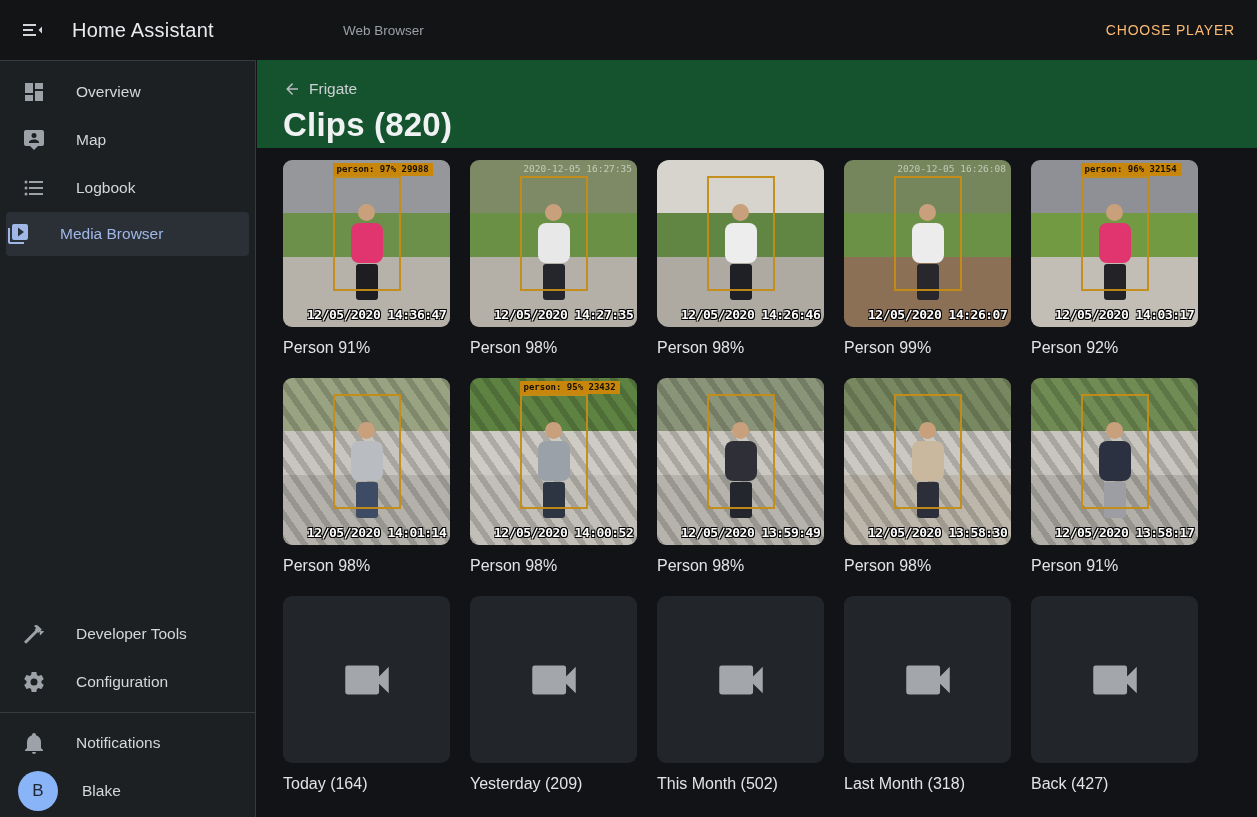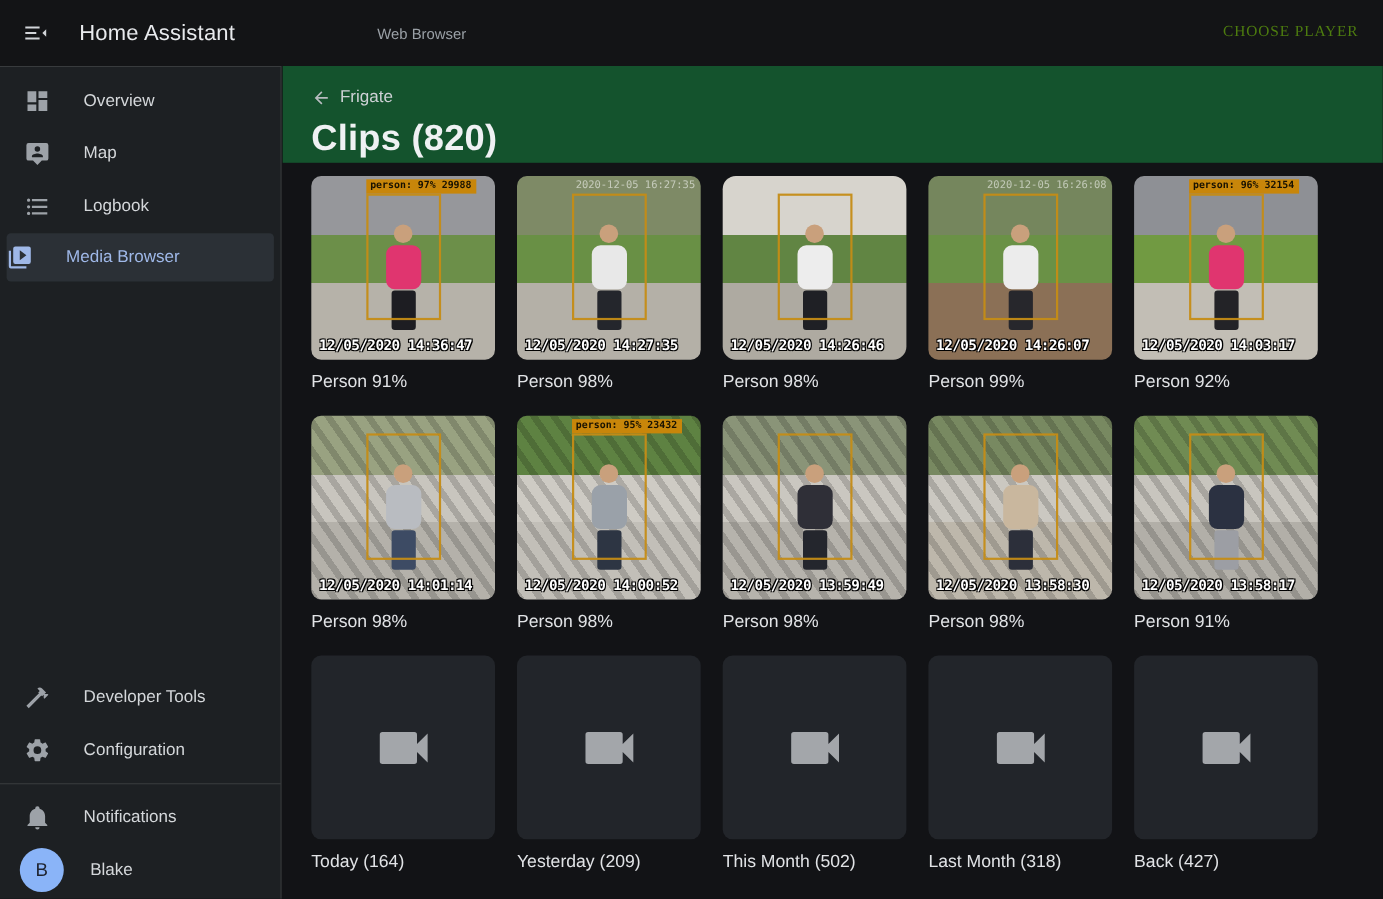--- a/index.html
+++ b/index.html
@@ -11,22 +11,22 @@
     background:#131416; display:flex; align-items:center; z-index:5; }
   .topbar-left { width:256px; display:flex; align-items:center; flex:0 0 256px; }
   .menu-btn { width:48px; height:48px; margin-left:8px; display:flex; align-items:center;
     justify-content:center; color:#d2d5d9; cursor:pointer; border-radius:50%; }
   .app-title { font-size:20px; color:#e8eaed; margin-left:16px; letter-spacing:.2px; }
   .panel-titles { margin-left:87px; display:flex; flex-direction:column; }
   .panel-title { font-size:20px; color:#e4e6e9; line-height:24px; }
   .panel-subtitle { font-size:13.5px; color:#9aa0a6; line-height:17px; }
   .topbar-spacer { flex:1; }
   .choose-player { margin-right:14px; padding:8px 8px; font-size:14px; font-weight:500;
-    letter-spacing:.8px; color:#4d7c0f; background:transparent; border:none; cursor:pointer;
-    font-family:Liberation Serif, serif;margin-left:40px; }
+    letter-spacing:.8px; color:#fdba74; background:transparent; border:none; cursor:pointer;
+    font-family:Liberation Sans, sans-serif;margin-left:40px; }
 
   
   .sidebar { position:absolute; top:60px; left:0; width:256px; height:757px;
     background:#1d2023; border-top:1px solid rgba(255,255,255,.12);
     border-right:1px solid rgba(255,255,255,.12);
     display:flex; flex-direction:column;text-align:center; }
   .nav { padding-top:7px; }
   .nav-item { height:48px; display:flex; align-items:center; cursor:pointer;
     padding-left:22px; position:relative; }
   .nav-item .icon { width:24px; height:24px; color:#9da2a8; flex:0 0 24px; }
@@ -63,21 +63,21 @@
   .figure { position:absolute; left:50%; bottom:16%; transform:translateX(-50%);
     width:40px; display:flex; flex-direction:column; align-items:center; }
   .figure .head { width:17px; height:17px; border-radius:50%; background:#c9a07c; }
   .figure .torso { width:32px; height:40px; border-radius:8px; margin-top:2px; }
   .figure .legs { width:22px; height:36px; margin-top:1px; border-radius:3px; }
   .bbox { position:absolute; left:calc(50% - 34px); width:68px; top:16px; bottom:36px;
     border:2px solid rgba(197,140,21,.95); }
   .chip { position:absolute; top:-15px; left:-2px; background:#c8860a; color:#171102;
     font-family:"DejaVu Sans Mono",monospace; font-weight:700; font-size:9px;
     line-height:13px; padding:0 4px; white-space:nowrap; }
-  .osd { position:absolute; left:7px; bottom:5px; color:#fff; font-weight:700;
+  .osd { position:absolute; left:24px; bottom:5px; color:#fff; font-weight:700;
     font-size:13px; font-family:"DejaVu Sans Mono",monospace; letter-spacing:-.5px;
     text-shadow:1px 1px 0 #000, -1px 1px 0 #000, 1px -1px 0 #000, -1px -1px 0 #000;
     white-space:nowrap; }
   .osd-top { position:absolute; right:5px; top:3px; color:rgba(255,255,255,.55);
     font-size:9.5px; font-family:"DejaVu Sans Mono",monospace; white-space:nowrap; }
   .caption { margin-top:12px; font-size:16px; color:#e1e3e6; }
 
   .folder-thumb { width:167px; height:167px; border-radius:9px; background:#22252a;
     display:flex; align-items:center; justify-content:center; }
   .folder-thumb .icon { width:58px; height:58px; color:#a3a6aa; }

